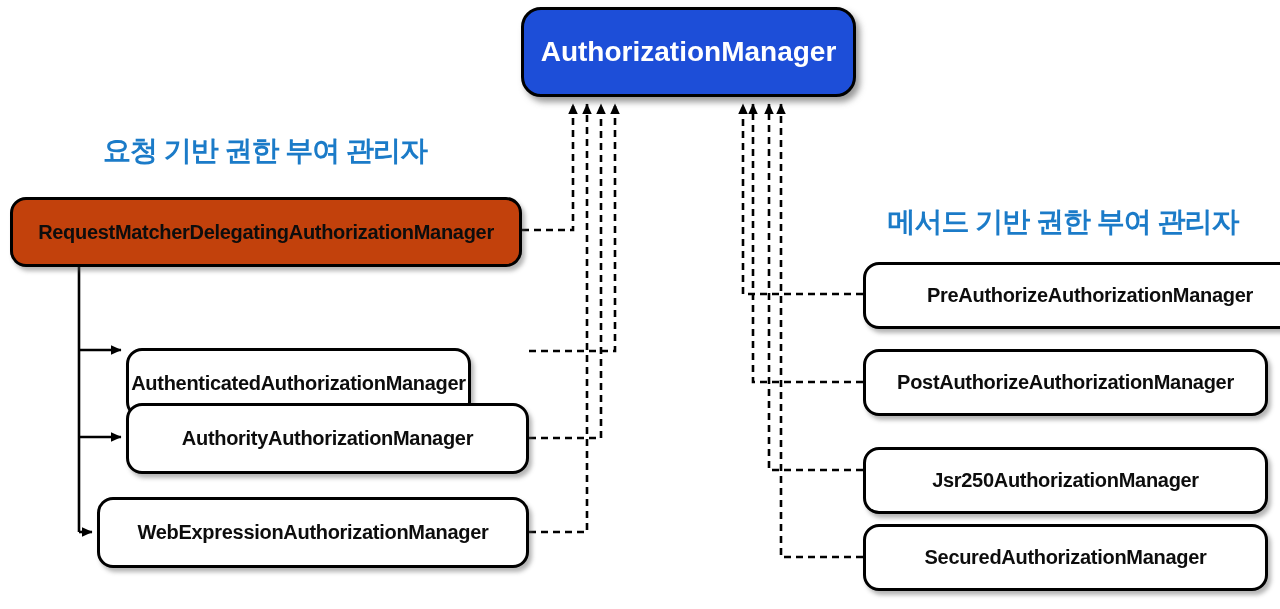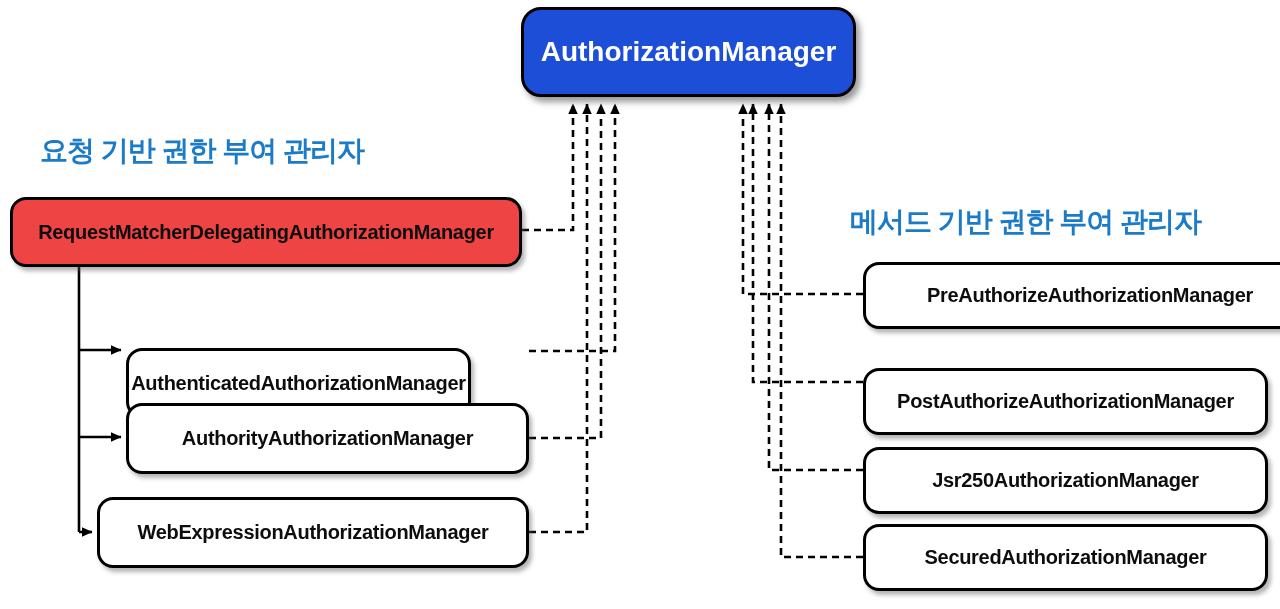--- a/index.html
+++ b/index.html
@@ -37,39 +37,40 @@
   .node-root {
     left: 521px; top: 7px; width: 335px; height: 90px;
     background: #1d4ed8;
     border: 3px solid #000000;
     border-radius: 20px;
     color: #ffffff;
     font-size: 28px;
     letter-spacing: 0px;
     box-shadow: 4px 5px 6px rgba(70,70,70,0.55);
   }
-  .node-hl { background: #ef4444; }
+  .node-hl { background: #c2410c; }
   .group-heading {
     position: absolute;
+    text-align: center;
     color: #1b7bc8;
     font-weight: 700;
     font-size: 28px;
     letter-spacing: -1px;
     z-index: 2;
   }
   .heading-request { left: 40px;  top: 132px; width: 450px; }
   .heading-method  { left: 850px; top: 203px; width: 426px; }
 
   .node-requestmatcher { left: 10px;  top: 197px; width: 512px; height: 70px; }
   .node-authenticated  { left: 126px; top: 316px; width: 345px; height: 70px; margin-top: 32px; }
   .node-authority      { left: 126px; top: 403px; width: 403px; height: 71px; }
   .node-webexpression  { left: 97px;  top: 497px; width: 432px; height: 71px; }
 
   .node-preauthorize   { left: 863px; top: 262px; width: 454px; height: 67px; }
-  .node-postauthorize  { left: 863px; top: 368px; width: 405px; height: 67px; }
+  .node-postauthorize  { left: 863px; top: 349px; width: 405px; height: 67px; }
   .node-jsr250         { left: 863px; top: 447px; width: 405px; height: 67px; }
   .node-secured        { left: 863px; top: 524px; width: 405px; height: 67px; }
 
   .dashed-link { stroke: #000; stroke-width: 2.6; fill: none; stroke-dasharray: 7 5; }
   .solid-link  { stroke: #000; stroke-width: 2.6; fill: none; }
 </style>
 </head>
 <body>
 
 <div class="canvas">

